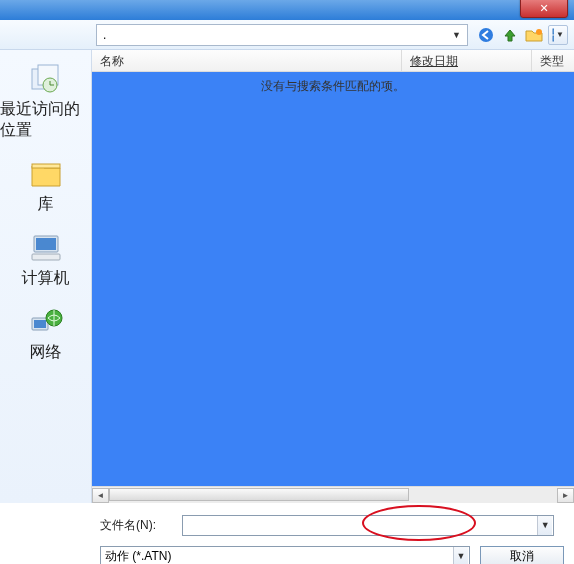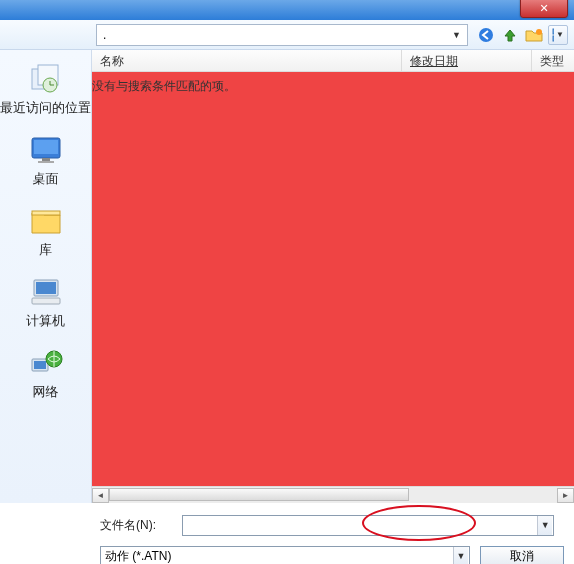--- a/index.html
+++ b/index.html
@@ -13,30 +13,30 @@
 .pathbox { flex: 1; height: 22px; background: #fff; border: 1px solid #a8b8cc; display: flex; align-items: center; padding: 0 6px; justify-content: space-between; margin-right: 8px; }
 .pathbox .caret { font-size: 9px; color: #333; }
 .navicons { display: flex; gap: 4px; align-items: center; }
 .navicon { width: 20px; height: 20px; display: flex; align-items: center; justify-content: center; cursor: pointer; border-radius: 2px; }
 
 .body { display: flex; height: 453px; }
 
 .sidebar { width: 92px; background: linear-gradient(to bottom, #f4f9ff, #eaf2fc); border-right: 1px solid #d0dcec; padding-top: 6px; }
 .place { display: flex; flex-direction: column; align-items: center; padding: 6px 0 10px; cursor: pointer; }
 .place .picon { width: 38px; height: 34px; margin-bottom: 3px; display: flex; align-items: center; justify-content: center; }
-.place .plabel { font-size: 13px; color: #222; }
+.place .plabel { font-size: 16px; color: #222; }
 
-.main { flex: 1; display: flex; flex-direction: column; background: #ef4444; }
+.main { flex: 1; display: flex; flex-direction: column; background: #3b82f6; }
 .headerrow { height: 22px; background: linear-gradient(to bottom, #fdfdfd, #f1f1f1); border-bottom: 1px solid #dcdcdc; display: flex; }
 .hcell { border-right: 1px solid #dcdcdc; padding: 3px 8px; font-size: 12px; color: #333; }
 .hcell.name { width: 310px; }
 .hcell.date { width: 130px; text-decoration: underline; }
 .hcell.type { flex: 1; border-right: none; }
 .listarea { flex: 1; position: relative; overflow: hidden; }
-.emptymsg { padding-top: 6px; font-size: 12px; color: #333; }
+.emptymsg { text-align: center; padding-top: 6px; font-size: 12px; color: #333; }
 .hscroll { height: 17px; background: #f0f0f0; border-top: 1px solid #dcdcdc; display: flex; align-items: center; }
 .hsbtn { width: 17px; height: 15px; background: linear-gradient(#fdfdfd,#e6e6e6); border: 1px solid #bcbcbc; font-size: 8px; text-align: center; line-height: 13px; color: #555; }
 .hstrack { flex: 1; height: 15px; background: #ededed; position: relative; }
 .hsthumb { position: absolute; left: 0; top: 0; height: 13px; width: 300px; background: linear-gradient(#fafafa,#dcdcdc); border: 1px solid #bcbcbc; }
 
 .bottom { padding: 12px 10px 8px 100px; background: #fff; position: relative; }
 .row { display: flex; align-items: center; margin-bottom: 10px; }
 .rlabel { width: 82px; font-size: 12px; color: #222; }
 .combo { flex: 1; height: 21px; border: 1px solid #8a9cb0; background: #fff; display: flex; align-items: center; padding: 0 4px; justify-content: space-between; margin-right: 10px; }
 .combo input { border: none; outline: none; width: 100%; font-size: 12px; }
@@ -98,31 +98,20 @@
             <rect x="10" y="2" width="20" height="20" fill="#f4f8fd" stroke="#9ab4d4"></rect>
             <circle cx="22" cy="22" r="7" fill="#dff0dc" stroke="#6aa850"></circle>
             <path d="M22 18 V22 H26" stroke="#4a8830" fill="none"></path>
           </svg>
       </div>
       <div class="plabel">最近访问的位置</div>
     </div>
     <div class="place">
       <div class="picon">
         <svg width="36" height="32">
-            <rect x="4" y="4" width="28" height="20" rx="2" fill="#3a7ed8" stroke="#2a5ea8"></rect>
-            <rect x="6" y="6" width="24" height="14" fill="#5ca0f0"></rect>
-            <rect x="14" y="24" width="8" height="3" fill="#888"></rect>
-            <rect x="10" y="27" width="16" height="2" fill="#aaa"></rect>
-          </svg>
-      </div>
-      <div class="plabel">桌面</div>
-    </div>
-    <div class="place">
-      <div class="picon">
-        <svg width="36" height="32">
             <path d="M4 8 H14 L16 10 H32 V28 H4 Z" fill="#ffd866" stroke="#caa030"></path>
             <rect x="4" y="6" width="28" height="4" fill="#ffe89a" stroke="#caa030"></rect>
           </svg>
       </div>
       <div class="plabel">库</div>
     </div>
     <div class="place">
       <div class="picon">
         <svg width="36" height="32">
             <rect x="6" y="4" width="24" height="16" rx="1" fill="#d8e4f0" stroke="#8aa0b8"></rect>

